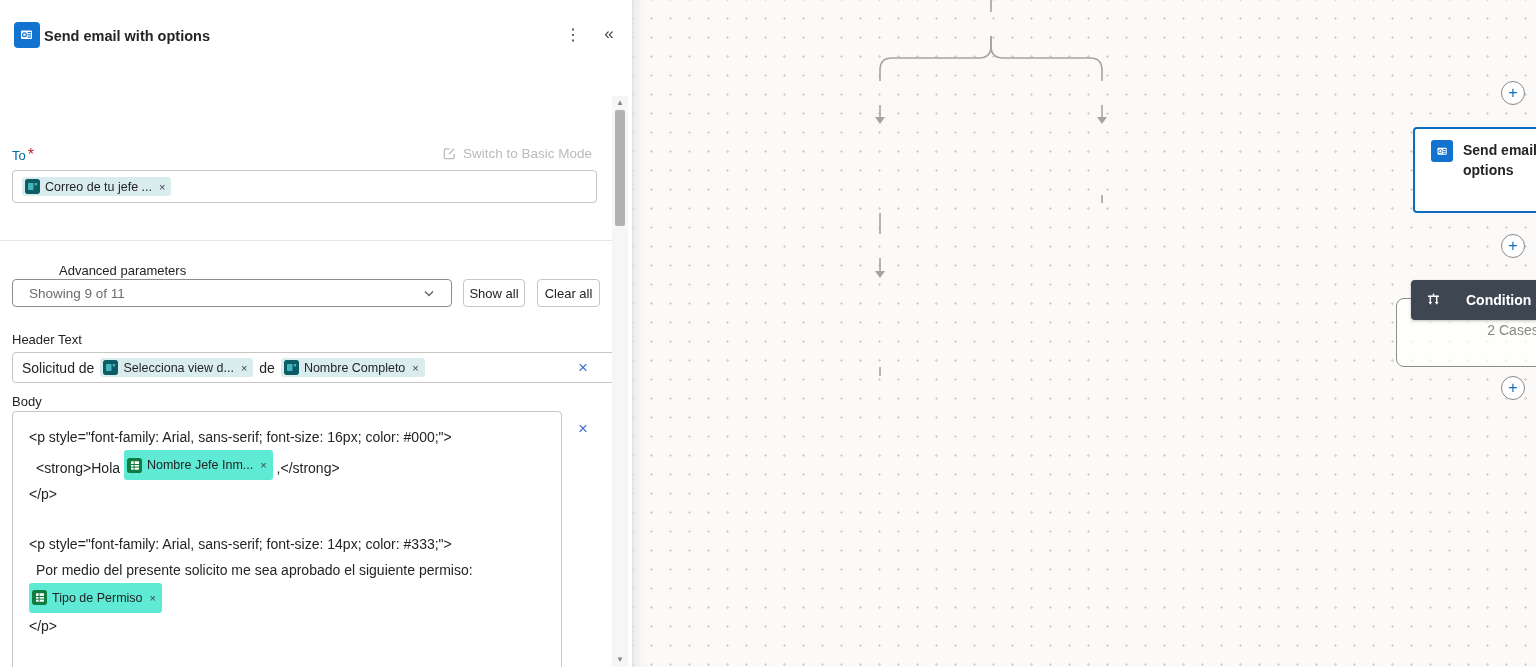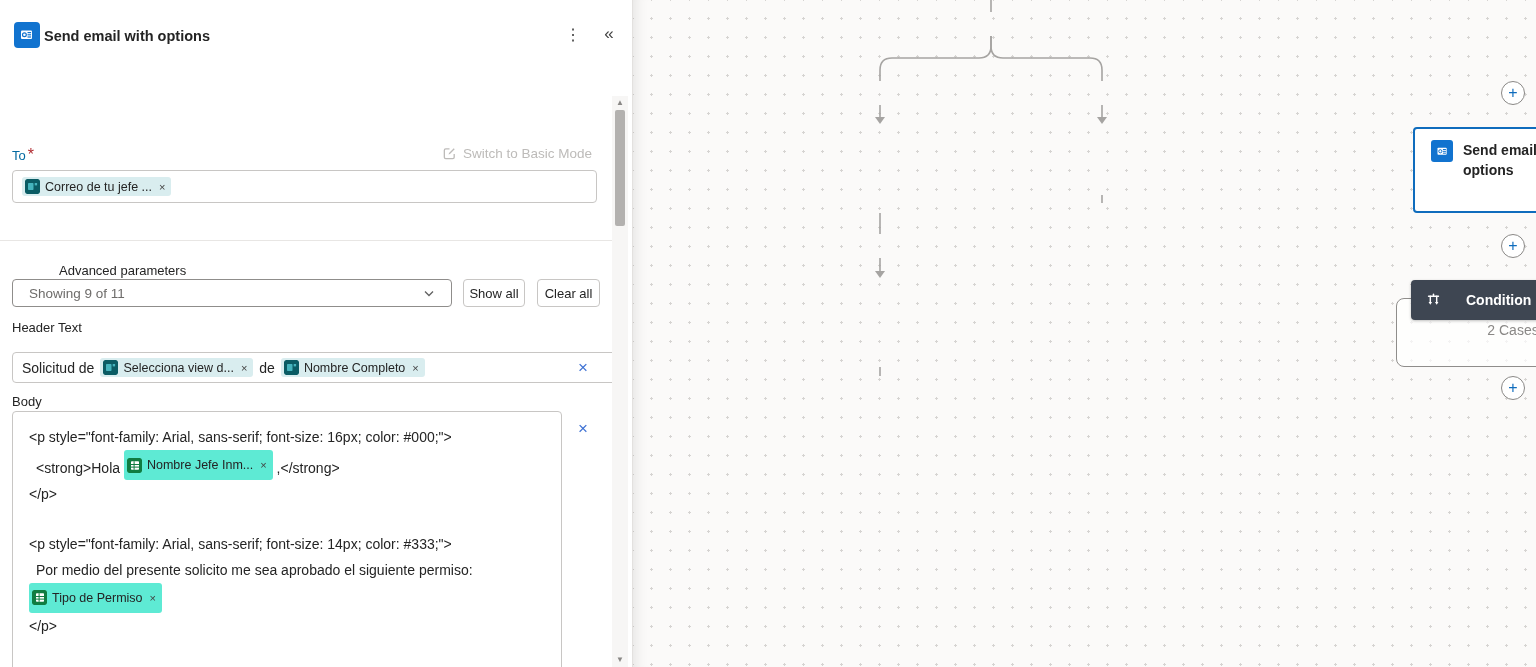--- a/index.html
+++ b/index.html
@@ -35,21 +35,21 @@
 
   .divider { position:absolute; left:0; top:240px; width:612px; height:1px; background:#e8e6e4; }
 
   .adv-label { position:absolute; left:12px; top:263px; font-size:13px;margin-left:47px; }
   .adv-dropdown { position:absolute; left:12px; top:279px; width:440px; height:28px; border:1px solid #8f8d8b; border-radius:4px; display:flex; align-items:center; justify-content:space-between; padding:0 16px; cursor:pointer; }
   .adv-dropdown .ddtext { font-size:13.5px; color:#6e6c6a; }
   .btn { position:absolute; top:279px; height:28px; border:1px solid #c8c6c4; border-radius:4px; background:#fff; font-size:13px; color:#242424; display:flex; align-items:center; justify-content:center; cursor:pointer; font-family:inherit; }
   .btn-showall { left:463px; width:62px;text-align:center; }
   .btn-clearall { left:537px; width:63px; }
 
-  .ht-label { position:absolute; left:12px; top:320px; font-size:13px;text-align:center; }
+  .ht-label { position:absolute; left:12px; top:332px; font-size:13px;text-align:center; }
   .ht-input { left:12px; top:352px; width:611px; height:31px; font-size:14px; }
   .dismiss-x { position:absolute; width:20px; height:20px; color:#4073d4; font-size:17px; text-align:center; line-height:20px; cursor:pointer; }
   .x-header { left:573px; top:358px; }
   .x-body { left:573px; top:419px; }
 
   .body-label { position:absolute; left:12px; top:394px; font-size:13px; }
   .body-box { position:absolute; left:12px; top:411px; width:550px; height:300px; border:1px solid #c8c6c4; border-radius:4px; padding:12px 16px; font-size:14px; line-height:26px; color:#242424; overflow:hidden; }
   .body-line { white-space:nowrap; }
   .indent { padding-left:7px; }
   .spacer { height:24px; }

